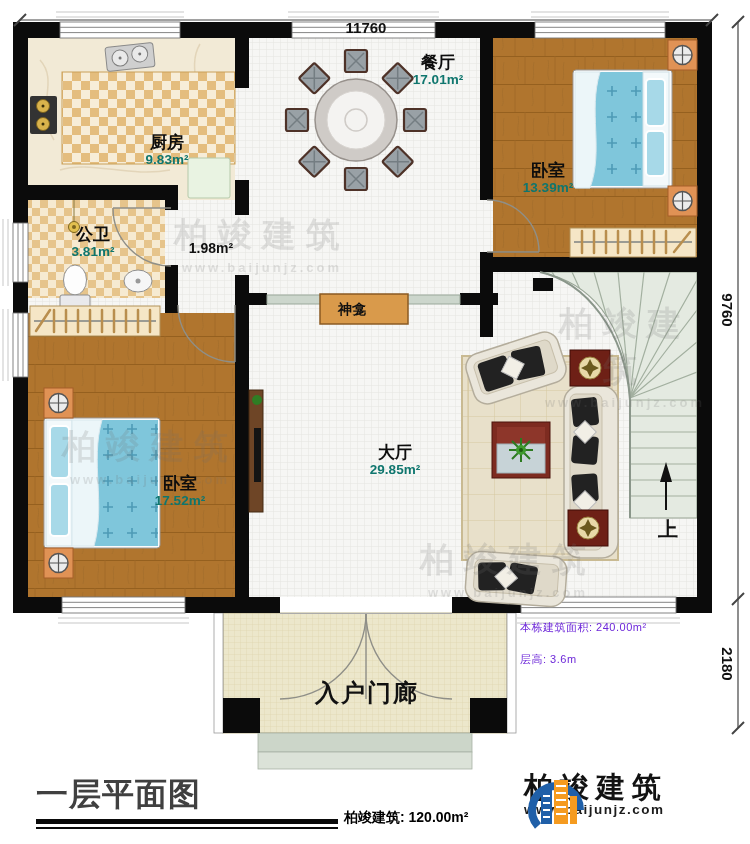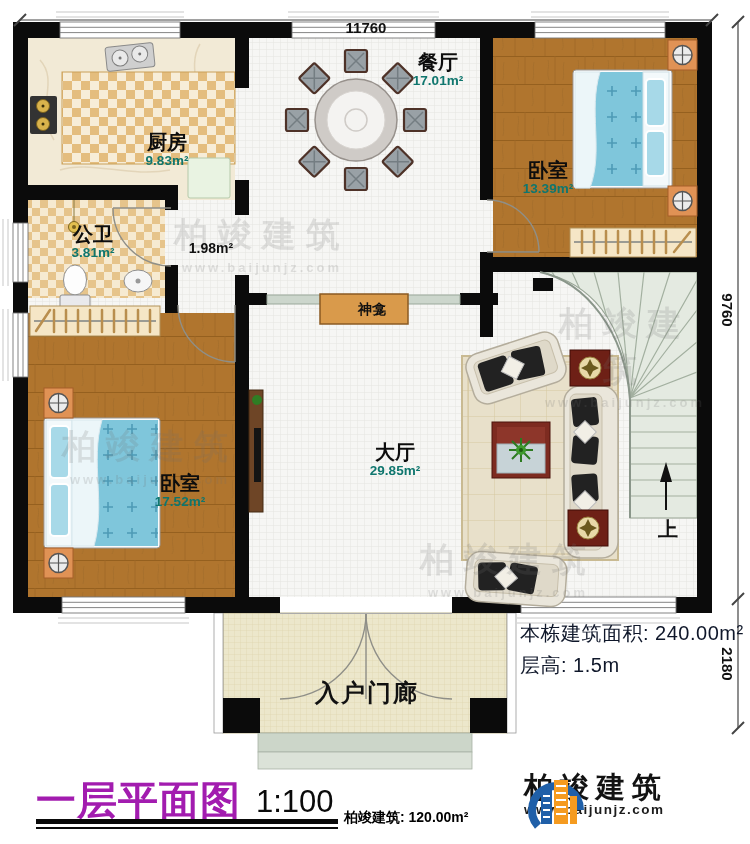--- a/index.html
+++ b/index.html
@@ -2,33 +2,33 @@
 <html><head>
 <meta charset="utf-8">
 <style>
   html,body{margin:0;padding:0;background:#fff;}
   .stage{position:relative;width:750px;height:844px;background:#fff;overflow:hidden;
          font-family:"Liberation Sans","DejaVu Sans",sans-serif;color:#111;}
   .stage svg{position:absolute;left:0;top:0;}
   .abs{position:absolute;white-space:nowrap;}
   .ctr{transform:translate(-50%,-50%);text-align:center;}
   .room-lbl{position:absolute;transform:translate(-50%,-50%);text-align:center;line-height:1.12;}
-  .rname{font-size:20px;font-weight:bold;color:#0d0d0d;}
+  .rname{font-size:17px;font-weight:bold;color:#0d0d0d;}
   .rarea{font-size:13.5px;font-weight:bold;color:#0f766e;}
   .dim{font-size:15px;font-weight:bold;color:#111;}
   .dim-rot{transform:translate(-50%,-50%) rotate(90deg);}
   .shrine-lbl{font-size:14px;font-weight:bold;}
   .porch-lbl{font-size:24px;font-weight:bold;letter-spacing:2px;}
   .up-lbl{font-size:20px;font-weight:bold;}
   .corridor-lbl{font-size:14px;font-weight:bold;text-align:right;}
-  .note{font-size:20px;font-weight:500;color:#0f172a;letter-spacing:.5px;}
+  .note{font-size:11px;font-weight:500;color:#6d28d9;letter-spacing:.5px;}
   .wm{position:absolute;transform:translate(-50%,-50%);text-align:center;color:#6f6f6f;opacity:.18;pointer-events:none;}
   .wm-big{font-size:34px;font-weight:800;letter-spacing:10px;}
   .wm-small{font-size:13px;font-weight:700;letter-spacing:3px;margin-top:2px;}
-  .footer-title{font-size:40px;font-weight:700;color:#a21caf;letter-spacing:1px;}
+  .footer-title{font-size:32px;font-weight:700;color:#404040;letter-spacing:1px;}
   .footer-scale{font-size:31px;font-weight:400;color:#0a0a0a;}
   .uline1{position:absolute;left:36px;top:819px;width:302px;height:5px;background:#0a0a0a;}
   .uline2{position:absolute;left:36px;top:827px;width:302px;height:2px;background:#0a0a0a;}
   .fsmall{font-size:14px;font-weight:600;color:#000;}
   .logo{position:absolute;left:524px;top:772px;display:flex;align-items:center;gap:8px;}
   .logo-text .logo-name{font-size:29px;font-weight:900;color:#121212;letter-spacing:7px;line-height:1.05;}
   .logo-text .logo-site{font-size:13.5px;font-weight:800;color:#1c1c1c;letter-spacing:1.5px;}
 </style>
 </head>
 <body>
@@ -384,33 +384,32 @@
 </div>
 <div class="abs ctr corridor-lbl" style="left:211px;top:248px;">1.98m²</div>
 <div class="room-lbl" style="left:180px;top:491px;">
   <div class="rname">卧室</div>
   <div class="rarea">17.52m²</div>
 </div>
 <div class="room-lbl" style="left:395px;top:460px;">
   <div class="rname">大厅</div>
   <div class="rarea">29.85m²</div>
 </div>
-<div class="abs ctr shrine-lbl" style="left:372px;top:310px;">神龛</div>
+<div class="abs ctr shrine-lbl" style="left:352px;top:310px;">神龛</div>
 <div class="abs ctr porch-lbl" style="left:367px;top:693px;">入户门廊</div>
 <div class="abs ctr up-lbl" style="left:668px;top:529px;">上</div>
 
 <div class="abs ctr dim" style="left:366px;top:11px;margin-top:16px;">11760</div>
 <div class="abs dim dim-rot" style="left:727px;top:310px;">9760</div>
 <div class="abs dim dim-rot" style="left:727px;top:664px;">2180</div>
 
 <div class="abs note" style="left:520px;top:620px;">本栋建筑面积: 240.00m²</div>
-<div class="abs note" style="left:520px;top:652px;">层高: 1.5m</div>
+<div class="abs note" style="left:520px;top:652px;">层高: 3.6m</div>
 
 <div class="abs footer-title" style="left:36px;top:773px;">一层平面图</div>
-<div class="abs footer-scale" style="left:256px;top:784px;">1:100</div>
 <div class="uline1"></div>
 <div class="uline2"></div>
 <div class="abs fsmall" style="left:344px;top:809px;">柏竣建筑: 120.00m²</div>
 
 <div class="logo">
   <svg width="62" height="62" viewBox="0 0 62 62">
     <path d="M14 54 A24 24 0 1 1 56 38" stroke="#1f5fa8" stroke-width="8" fill="none"></path>
     <rect x="30" y="8" width="14" height="44" fill="#f59b20"></rect>
     <path d="M32 14h10M32 21h10M32 28h10M32 35h10M32 42h10" stroke="#fff" stroke-width="2"></path>
     <rect x="17" y="18" width="11" height="34" fill="#1f5fa8"></rect>

